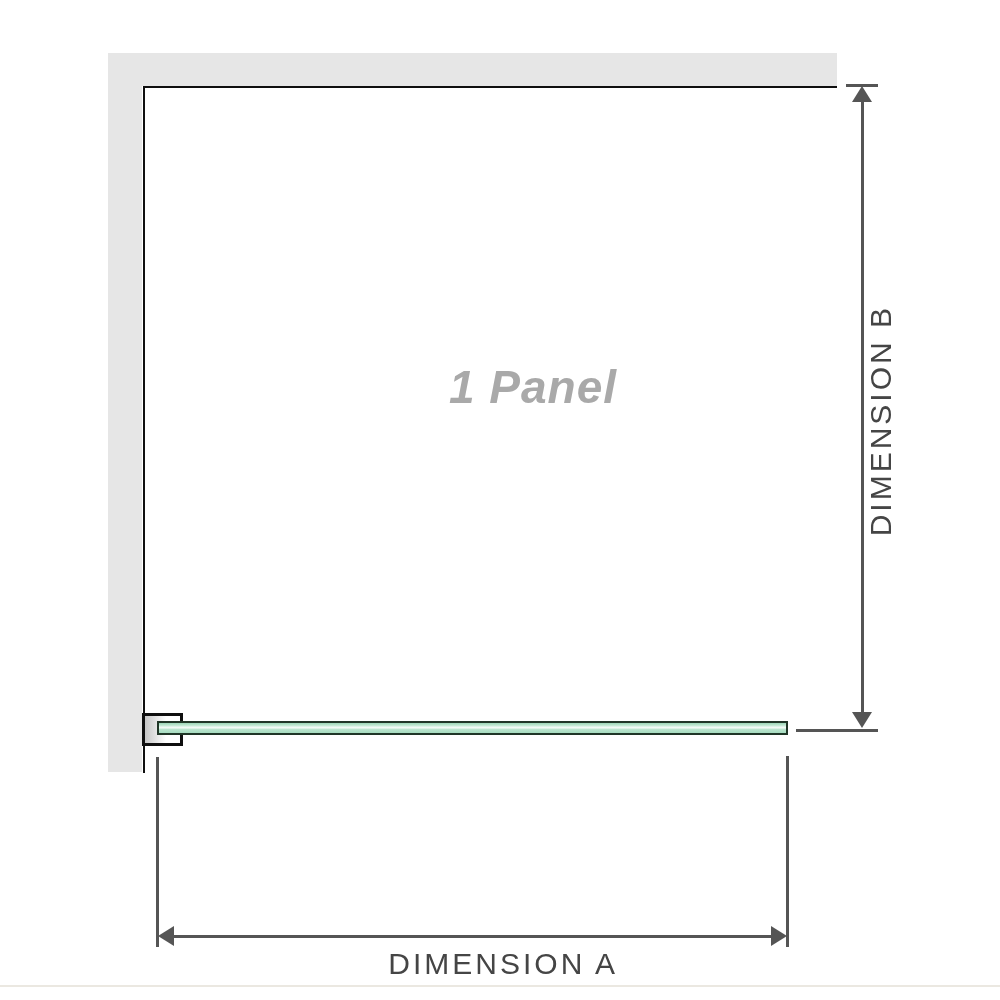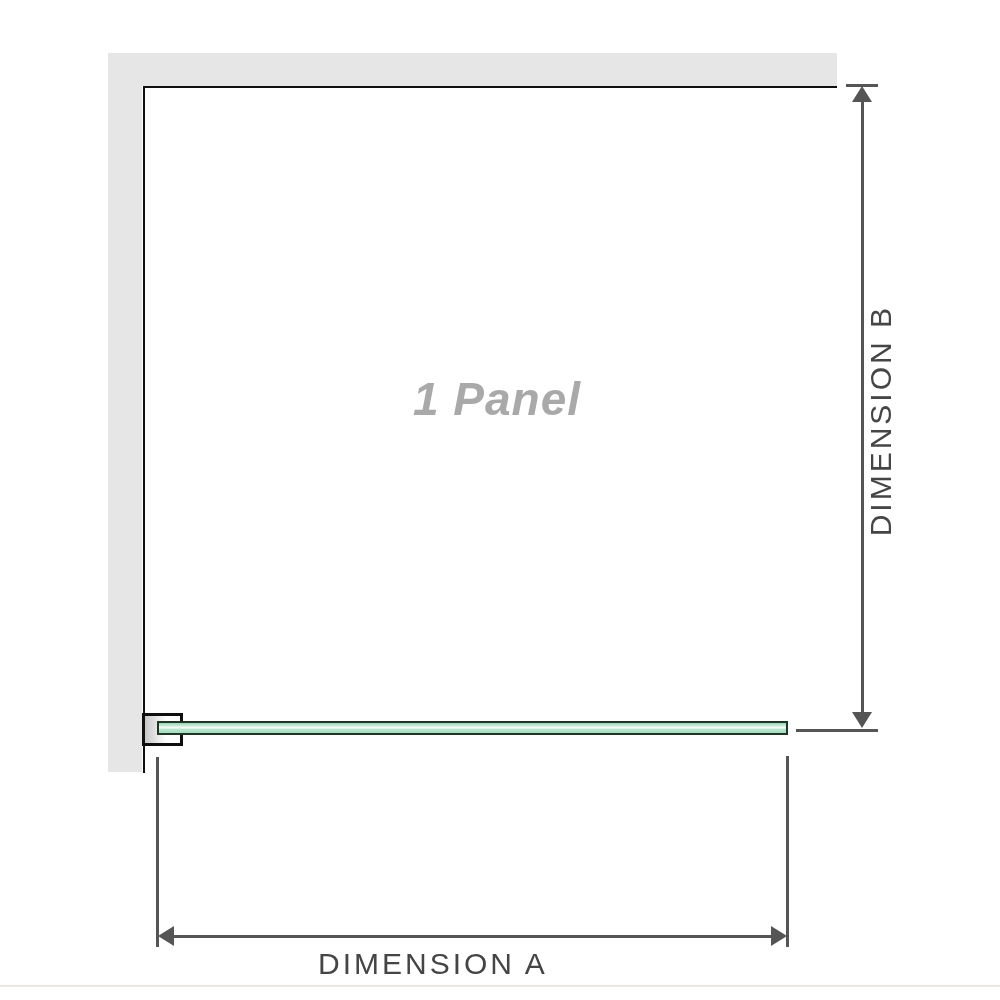--- a/index.html
+++ b/index.html
@@ -17,22 +17,22 @@
   .wall-left{left:108px;top:53px;width:34px;height:719px;}
   .wall-top{left:108px;top:53px;width:729px;height:33px;}
 
   
   .panel-outline{
     left:143px;top:86px;width:692px;height:685px;
     border-top:2px solid var(--outline-black,#0f0f0f);
     border-left:2px solid var(--outline-black,#0f0f0f);
   }
   .panel-label{
-    left:377px;top:372px;width:240px;
-    text-align:center;
+    left:377px;top:360px;width:240px;
+    text-align:right;
     font-size:46px;font-style:italic;font-weight:bold;
     letter-spacing:1px;
     color:var(--label-gray,#a9a9a9);
   }
 
   
   .bracket{
     left:142px;top:713px;width:41px;height:33px;
     box-sizing:border-box;
     border:3px solid var(--outline-black,#151515);
@@ -73,21 +73,21 @@
   .dima-ext-right{left:786px;top:756px;width:3px;height:191px;}
   .dima-line{left:171px;top:935px;width:601px;height:3px;}
   .tri-left{left:158px;top:926px;
     border-top:10px solid transparent;border-bottom:10px solid transparent;
     border-right:16px solid var(--dimension-gray,#555555);}
   .tri-right{left:771px;top:926px;
     border-top:10px solid transparent;border-bottom:10px solid transparent;
     border-left:16px solid var(--dimension-gray,#555555);}
   .dima-label{
     left:318px;top:947px;width:300px;
-    text-align:left;
+    text-align:right;
     font-size:30px;letter-spacing:3px;
     color:var(--text-dark,#454545);
     white-space:nowrap;
   }
 
   .bottom-divider{left:0;top:985px;width:1000px;height:2px;background:var(--divider-color,#ebe8e1);}
 </style>
 </head>
 <body>
 

